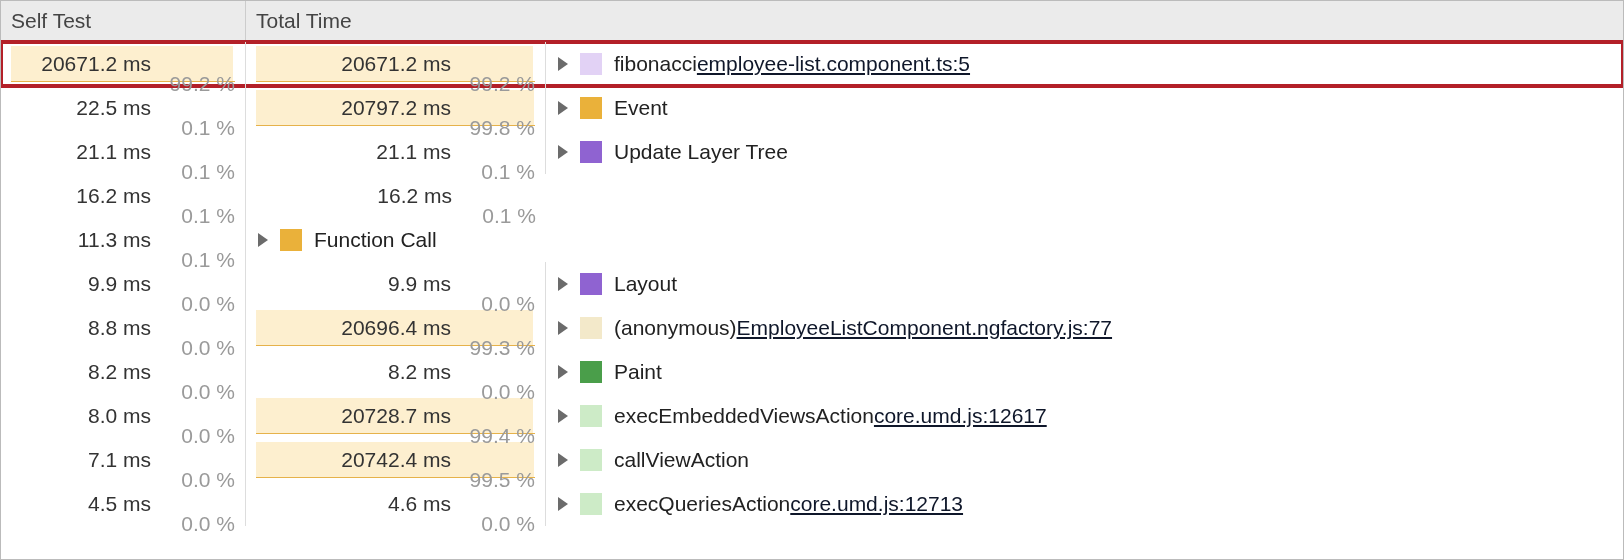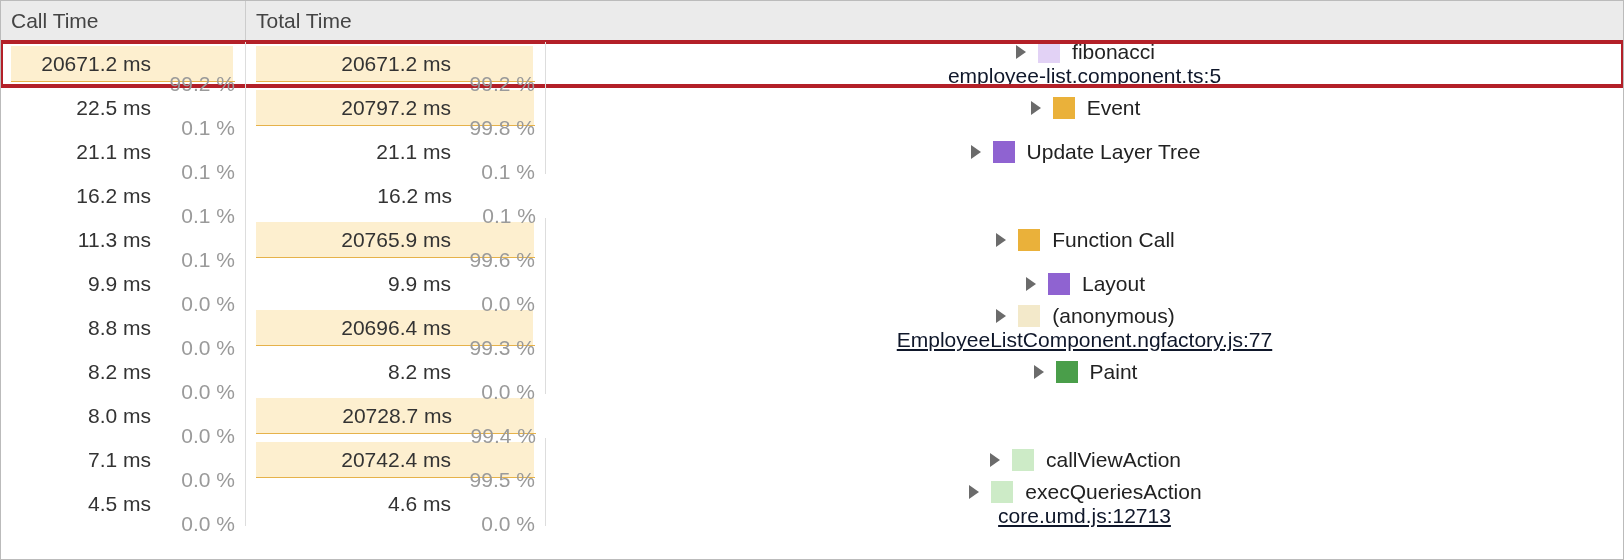--- a/index.html
+++ b/index.html
@@ -64,23 +64,22 @@
     z-index: 0;
   }
   .time-text {
     position: relative;
     z-index: 1;
     display: flex;
     align-items: center;
     justify-content: center;
   }
   .activity-cell {
-    justify-content: center;
+    justify-content: flex-start;
     padding-right: 16px;
-    flex-direction: column;
   }
   .activity-left {
     display: flex;
     align-items: center;
     gap: 12px;
   }
   .caret {
     width: 0; height: 0;
     border-top: 7px solid transparent;
     border-bottom: 7px solid transparent;
@@ -99,21 +98,21 @@
   .highlight-row {
     outline: 4px solid #b32028;
     outline-offset: -2px;
   }
 </style>
 </head>
 <body>
 
 <div class="panel">
   <div class="header-row">
-    <div class="cell col-self">Call Time</div>
+    <div class="cell col-self">Self Test</div>
     <div class="cell col-total">Total Time</div>
   </div>
   <div id="rows">
       <div class="data-row highlight-row">
         <div class="cell time-cell col-self">
           <div class="bar-wrap">
             <div class="bar-fill" style="width: 99.2%;"></div>
           </div>
           <div class="time-text">
             <span class="ms">20671.2 ms</span>
@@ -197,29 +196,20 @@
           </div>
         </div>
       </div>
       <div class="data-row">
         <div class="cell time-cell col-self">
           <div class="time-text">
             <span class="ms">11.3 ms</span>
             <span class="pct">0.1 %</span>
           </div>
         </div>
-        <div class="cell time-cell col-total">
-          <div class="bar-wrap">
-            <div class="bar-fill" style="width: 99.6%;"></div>
-          </div>
-          <div class="time-text">
-            <span class="ms">20765.9 ms</span>
-            <span class="pct">99.6 %</span>
-          </div>
-        </div>
         <div class="cell col-act activity-cell">
           <div class="activity-left">
             <div class="caret"></div>
             <div class="swatch" style="background: rgb(234, 177, 58);"></div>
             <span>Function Call</span>
           </div>
         </div>
       </div>
       <div class="data-row">
         <div class="cell time-cell col-self">
@@ -296,20 +286,28 @@
           </div>
         </div>
         <div class="cell time-cell col-total">
           <div class="bar-wrap">
             <div class="bar-fill" style="width: 99.4%;"></div>
           </div>
           <div class="time-text">
             <span class="ms">20728.7 ms</span>
             <span class="pct">99.4 %</span>
           </div>
+        </div>
+        <div class="cell col-act activity-cell">
+          <div class="activity-left">
+            <div class="caret"></div>
+            <div class="swatch" style="background: rgb(205, 235, 199);"></div>
+            <span>execEmbeddedViewsAction</span>
+          </div>
+          <span class="act-link">core.umd.js:12617</span>
         </div>
       </div>
       <div class="data-row">
         <div class="cell time-cell col-self">
           <div class="time-text">
             <span class="ms">7.1 ms</span>
             <span class="pct">0.0 %</span>
           </div>
         </div>
         <div class="cell time-cell col-total">

